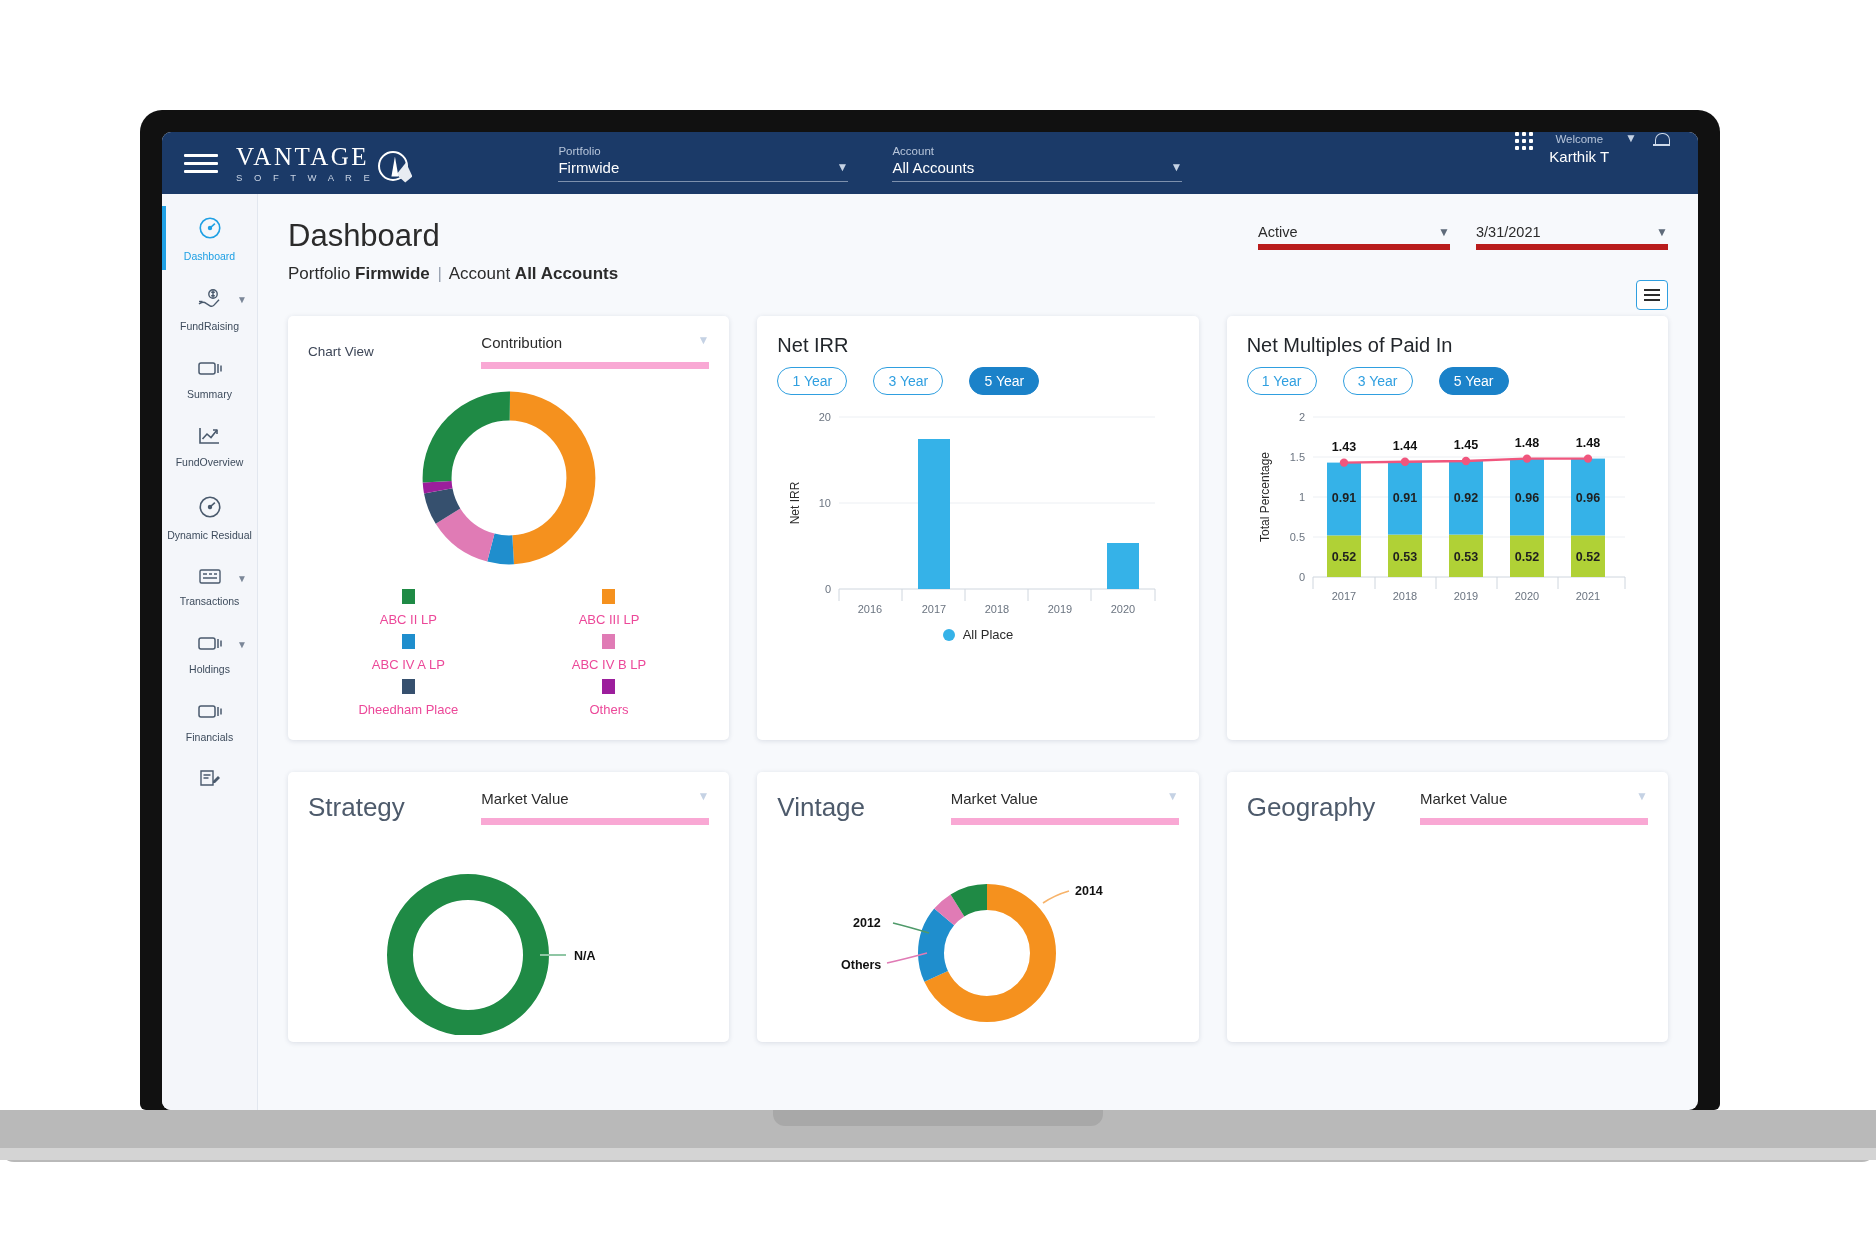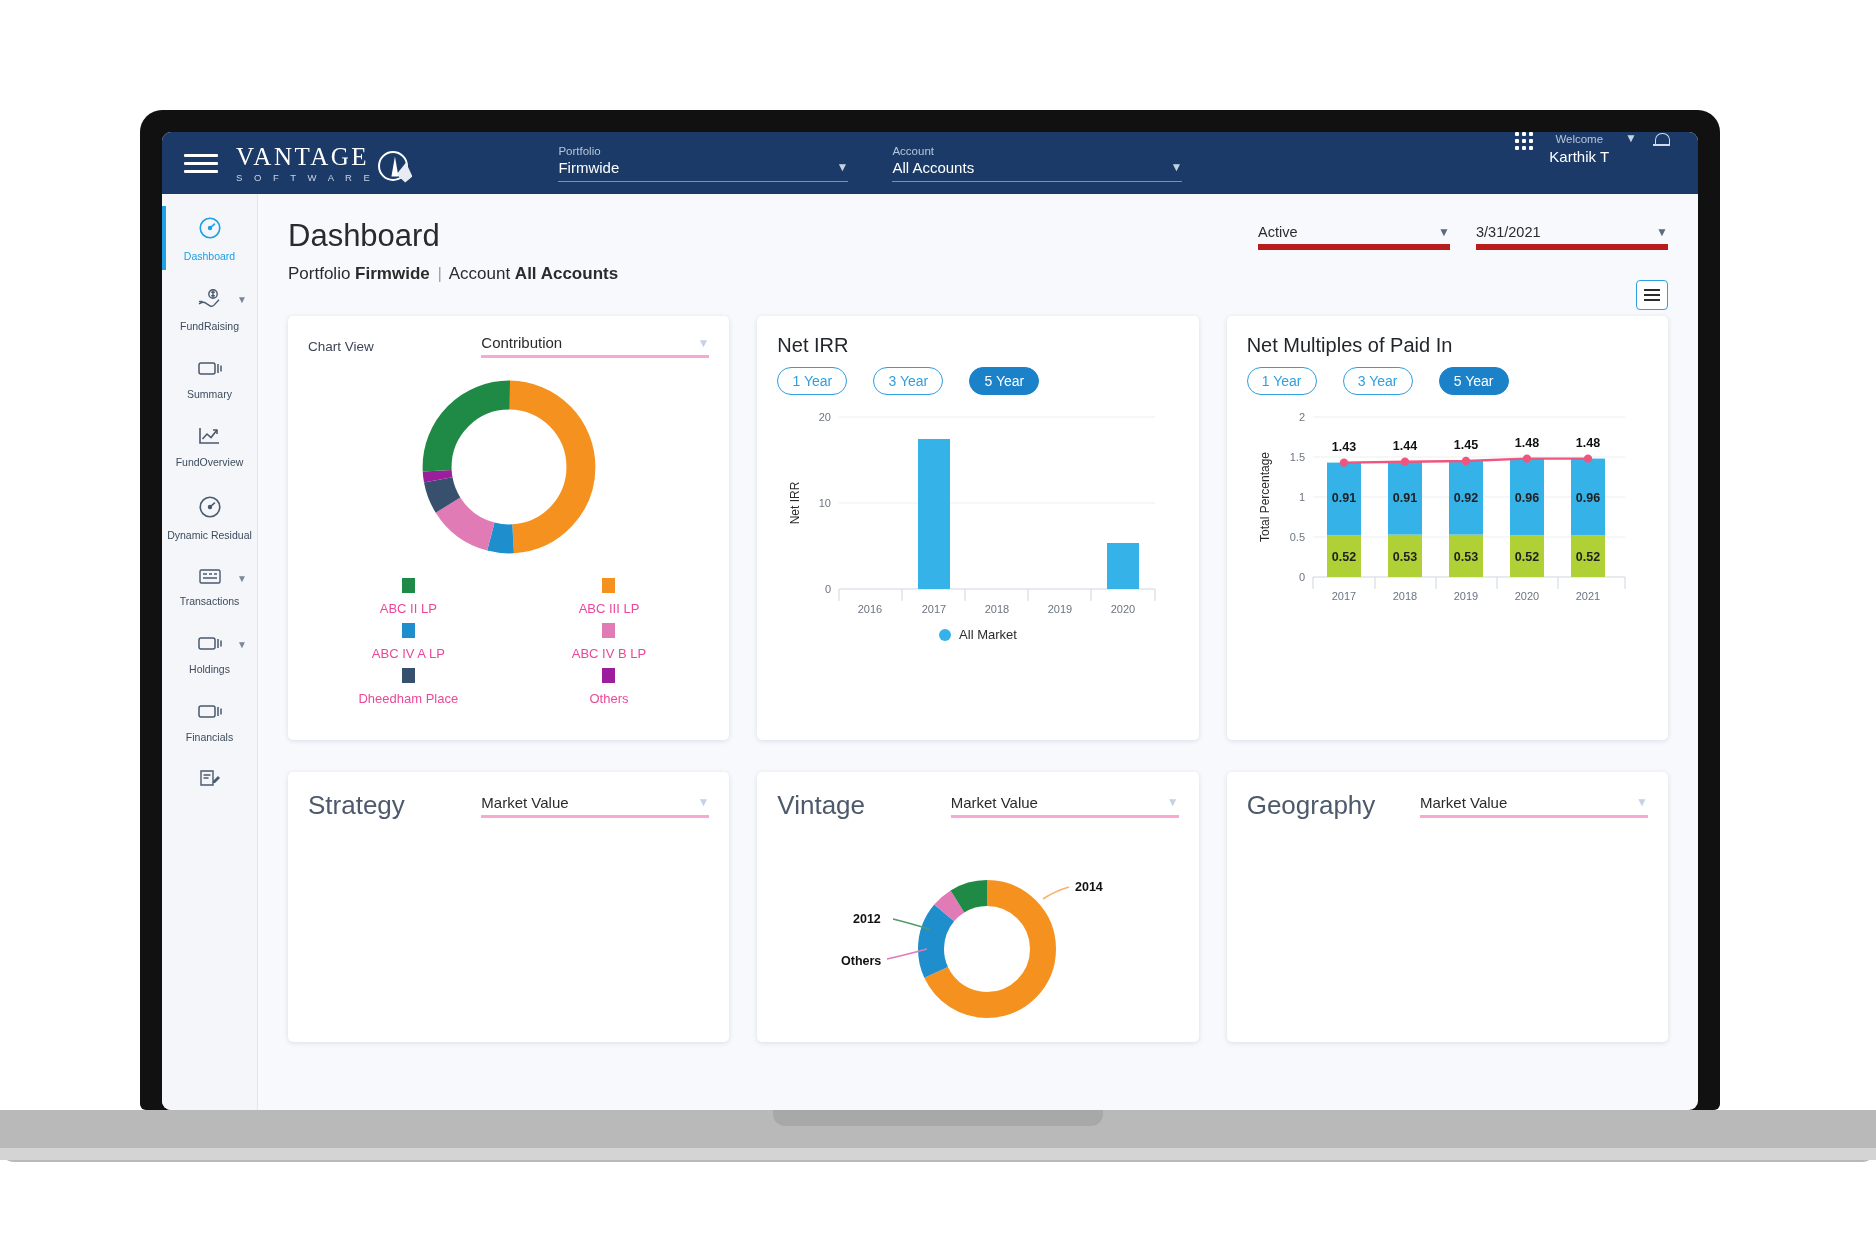--- a/index.html
+++ b/index.html
@@ -187,23 +187,23 @@
     position: relative;
   }
   .card.tall { height: 424px; }
   .card.bottom { height: 270px; overflow: hidden; }
 
   .card-head-row { display: flex; align-items: center; justify-content: space-between; }
   .card-label { font-size: 13.5px; color: #3d4657; }
   .card-title { font-size: 20px; color: #22262b; }
   .card-title-big { font-size: 26px; color: #4d5a6b; font-weight: normal; }
   .card-select {
-    min-width: 228px; border-bottom: 3px solid #f9a8d4;
-    display: flex; justify-content: space-between; align-items: center;
-    padding-bottom: 4px; cursor: pointer;
+    min-width: 228px; border-bottom: 7px solid #f9a8d4;
+    display: flex; justify-content: space-between; align-items: flex-start;
+    padding-bottom: 11px; cursor: pointer;
   }
   .card-select-val { font-size: 15px; color: #2b2b2b; }
 
   
   .pills { display: flex; gap: 26px; margin-top: 10px; }
   .pill {
     min-width: 70px; text-align: center; padding: 5px 12px;
     border: 1px solid #2f9fe0; border-radius: 16px;
     font-size: 14px; color: #2f9fe0; background: #fff; cursor: pointer;
   }
@@ -515,21 +515,21 @@
                 <text class="tick" x="93" y="212" text-anchor="middle">2016</text>
                 <text class="tick" x="157" y="212" text-anchor="middle">2017</text>
                 <text class="tick" x="220" y="212" text-anchor="middle">2018</text>
                 <text class="tick" x="283" y="212" text-anchor="middle">2019</text>
                 <text class="tick" x="346" y="212" text-anchor="middle">2020</text>
               </svg>
             </div>
 
             <div class="chart-legend">
               <span class="dot" style="background:#35b2e8"></span>
-              <span>All Market</span>
+              <span>All Place</span>
             </div>
           </div>
 
           <div class="card tall">
             <div class="card-title">Net Multiples of Paid In</div>
             <div class="pills">
               <div class="pill">1 Year</div>
               <div class="pill">3 Year</div>
               <div class="pill sel">5 Year</div>
             </div>
@@ -607,20 +607,27 @@
         <div class="grid">
 
           <div class="card bottom">
             <div class="card-head-row">
               <span class="card-title-big">Strategy</span>
               <div class="card-select">
                 <span class="card-select-val">Market Value</span>
                 <span class="chev">▼</span>
               </div>
             </div>
+            <div style="margin-top:20px;">
+              <svg width="420" height="190" viewBox="0 0 420 190">
+                <circle cx="160" cy="110" r="68" fill="none" stroke="#1f8a45" stroke-width="26"></circle>
+                <path d="M232 110 L258 110" stroke="#8fc6a4" stroke-width="2" fill="none"></path>
+                <text class="donut-lbl" x="266" y="115">N/A</text>
+              </svg>
+            </div>
           </div>
 
           <div class="card bottom">
             <div class="card-head-row">
               <span class="card-title-big">Vintage</span>
               <div class="card-select">
                 <span class="card-select-val">Market Value</span>
                 <span class="chev">▼</span>
               </div>
             </div>

